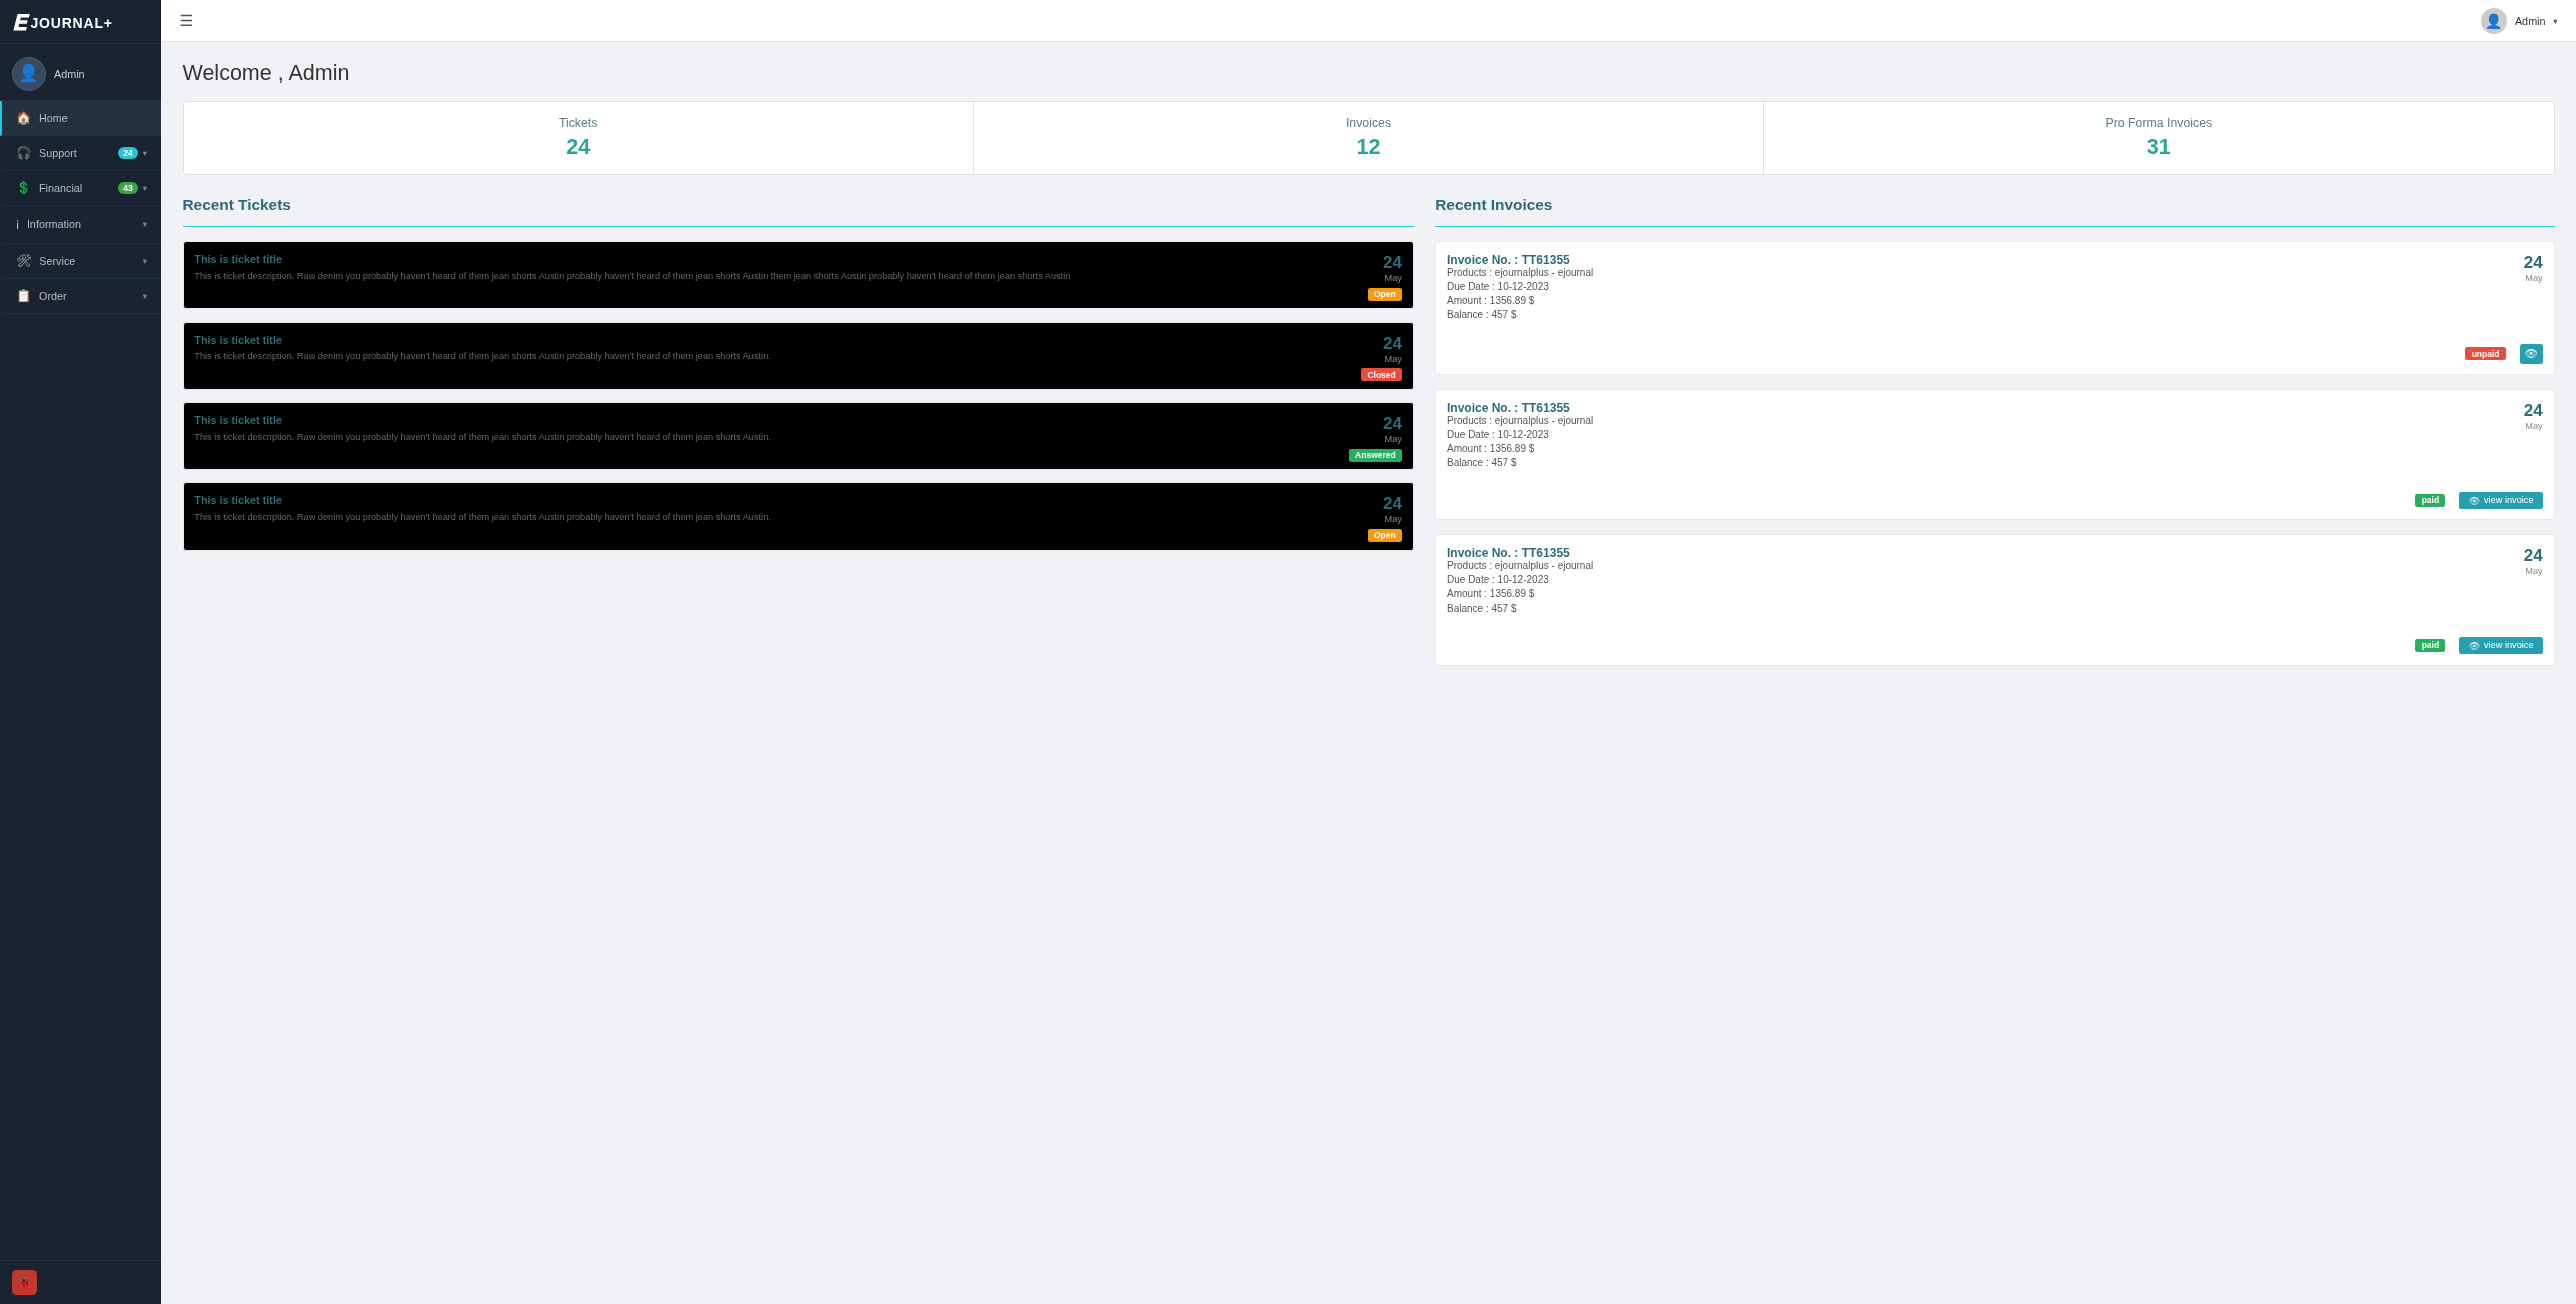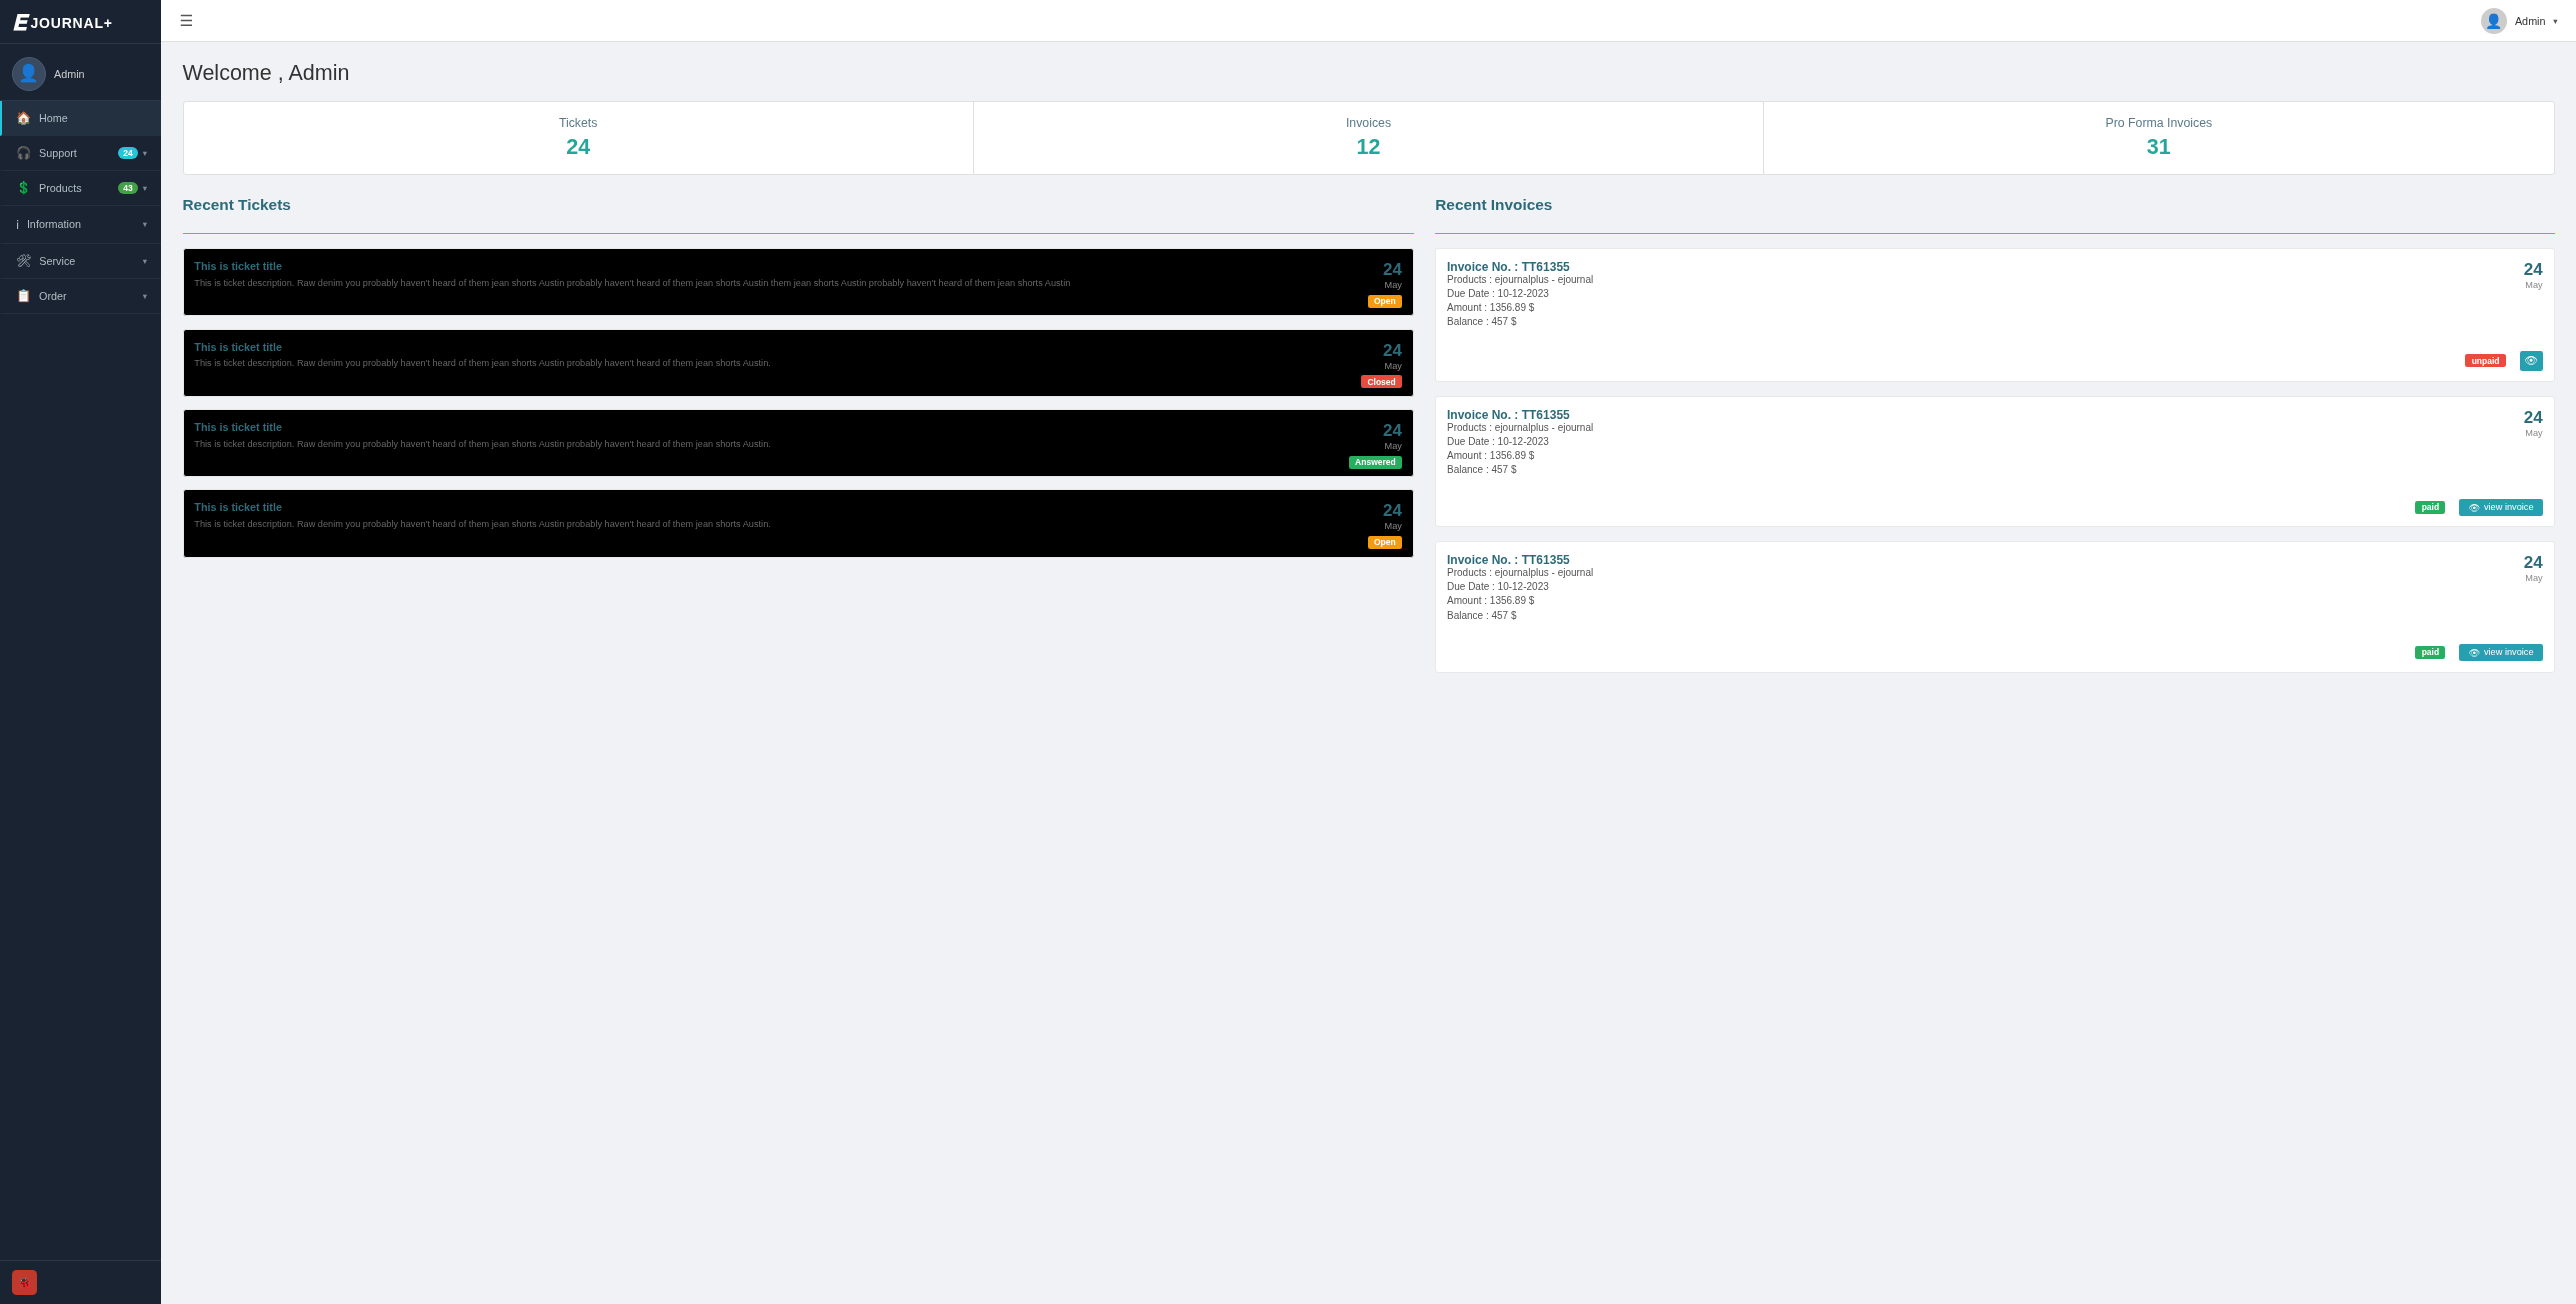--- a/index.html
+++ b/index.html
@@ -119,21 +119,21 @@
     .stat-value { font-size: 21.5px; font-weight: bold; color: #26a69a; }
 
     
     .two-cols { display: flex; gap: 21.5px; }
     .col-left { flex: 1.1; }
     .col-right { flex: 1; }
 
     .section-title {
       font-size: 15.4px; color: #2e6b7a; font-weight: 600;
       border-bottom: 1.5px solid #26c6da;
-      padding-bottom: 19px; margin-bottom: 14px;
+      padding-bottom: 12px; margin-bottom: 14px;
     }
 
     
     .ticket-card {
       background: #000000; border: 0.8px solid #e8e8e8;
       border-radius: 3.1px; padding: 10.8px 10.8px 7.7px;
       margin-bottom: 12.3px;
       display: flex; gap: 28px;
     }
     .ticket-body { flex: 1; }
@@ -208,21 +208,21 @@
         <span>Support</span>
       </div>
       <div style="display:flex;align-items:center;gap:4.6px;">
         <span class="badge">24</span>
         <span class="chevron">▾</span>
       </div>
     </div>
     <div class="nav-item">
       <div class="nav-item-left">
         <span class="nav-icon">💲</span>
-        <span>Products</span>
+        <span>Financial</span>
       </div>
       <div style="display:flex;align-items:center;gap:4.6px;">
         <span class="badge badge-green">43</span>
         <span class="chevron">▾</span>
       </div>
     </div>
     <div class="nav-item">
       <div class="nav-item-left">
         <span class="nav-icon">ℹ</span>
         <span>Information</span>

